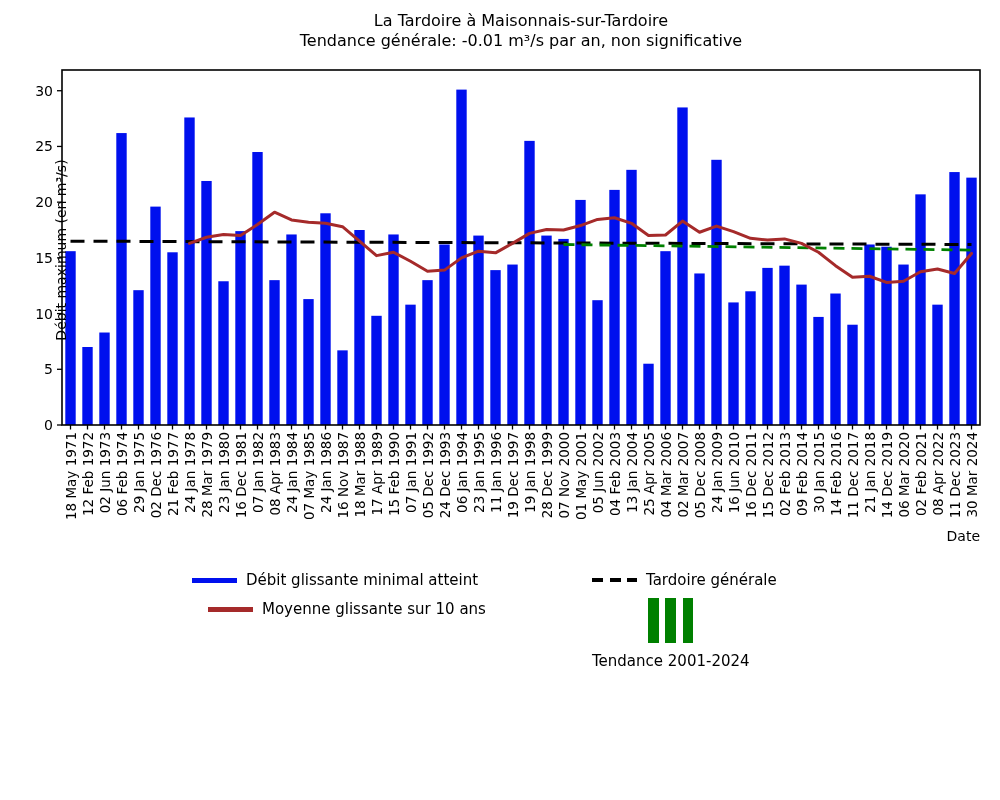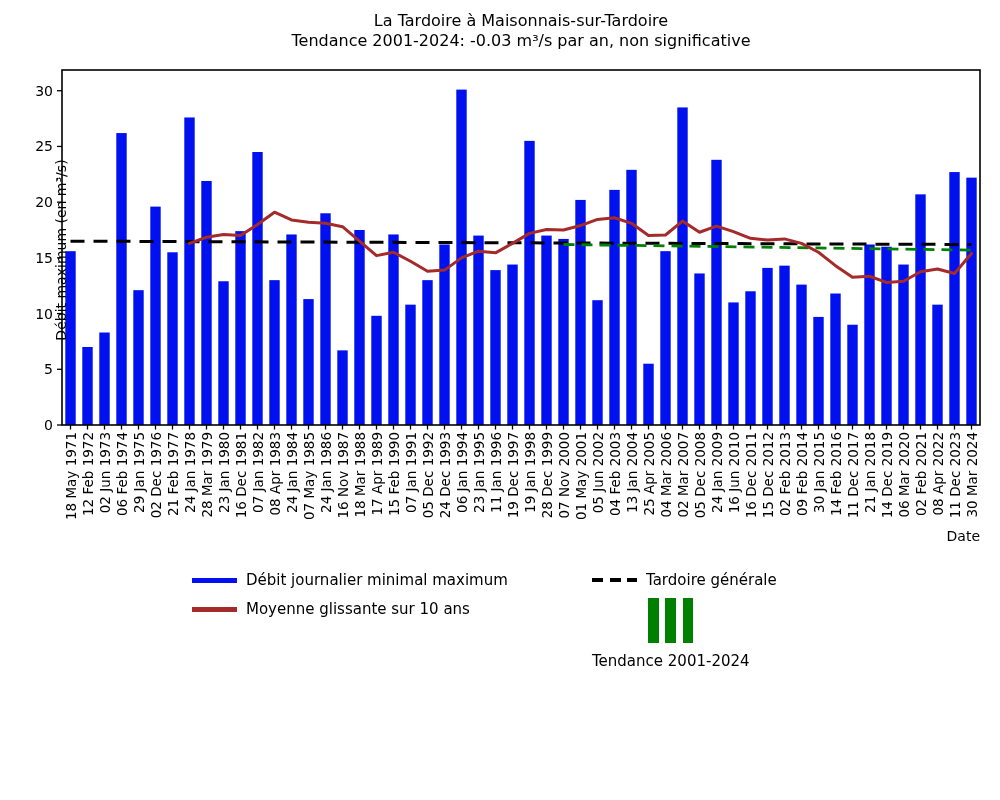--- a/index.html
+++ b/index.html
@@ -39,31 +39,31 @@
     position:absolute;
     display:flex;align-items:center;gap:9px;
     height:22px;
     font-size:15px;
     white-space:nowrap;
   }
   .legend-item .swatch{width:45px;height:5px;flex:0 0 45px;}
   .legend-item .swatch.dashed{height:3.5px;}
   #li-0{left:192px;top:569px;}
   #li-1{left:592px;top:569px;}
-  #li-2{left:192px;top:598px;}
+  #li-2{left:208px;top:598px;}
   #li-3{left:592px;top:598px;flex-direction:column;}
 </style>
 </head>
 <body>
 
 <div class="figure">
 
   <div class="chart-title">
     <div>La Tardoire à Maisonnais-sur-Tardoire</div>
-    <div>Tendance 2001-2024: -0.03 m³/s par an, non significative</div>
+    <div>Tendance générale: -0.01 m³/s par an, non significative</div>
   </div>
 
   <svg id="plot" class="plot-svg" width="1000" height="545">
       <rect x="65.30" y="251.18" width="10.4" height="173.82" fill="#0010ee"></rect>
       <rect x="82.30" y="347.00" width="10.4" height="78.00" fill="#0010ee"></rect>
       <rect x="99.30" y="332.52" width="10.4" height="92.48" fill="#0010ee"></rect>
       <rect x="116.30" y="133.07" width="10.4" height="291.93" fill="#0010ee"></rect>
       <rect x="133.30" y="290.18" width="10.4" height="134.82" fill="#0010ee"></rect>
       <rect x="150.30" y="206.61" width="10.4" height="218.39" fill="#0010ee"></rect>
       <rect x="167.30" y="252.29" width="10.4" height="172.71" fill="#0010ee"></rect>
@@ -241,21 +241,21 @@
       <text transform="translate(976.50,432) rotate(-90)" text-anchor="end" font-size="13.5px" fill="#000">30 Mar 2024</text>
       <rect x="62" y="70" width="918" height="355" fill="none" stroke="#000" stroke-width="1.6"></rect>
     </svg>
 
   <div class="y-axis-label">Débit maximum (en m³/s)</div>
   <div class="x-axis-label">Date</div>
 
   <div class="legend">
     <div class="legend-item" id="li-0">
       <div class="swatch" style="background: rgb(0, 16, 238);"></div>
-      <span>Débit journalier minimal maximum</span>
+      <span>Débit glissante minimal atteint</span>
     </div>
     <div class="legend-item" id="li-1">
       <div class="swatch dashed" style="background: repeating-linear-gradient(90deg, rgb(0, 0, 0) 0px, rgb(0, 0, 0) 11px, transparent 11px, transparent 17.5px);"></div>
       <span>Tardoire générale</span>
     </div>
     <div class="legend-item" id="li-2">
       <div class="swatch" style="background: rgb(165, 42, 42);"></div>
       <span>Moyenne glissante sur 10 ans</span>
     </div>
     <div class="legend-item" id="li-3">

